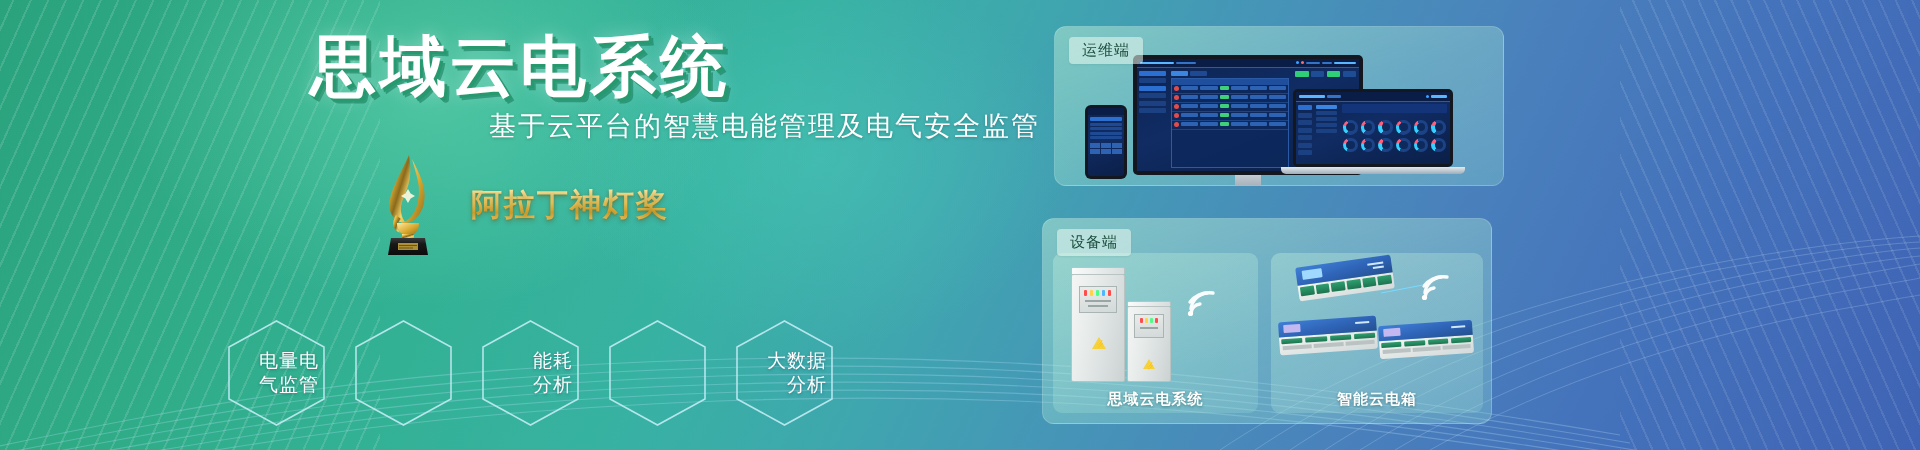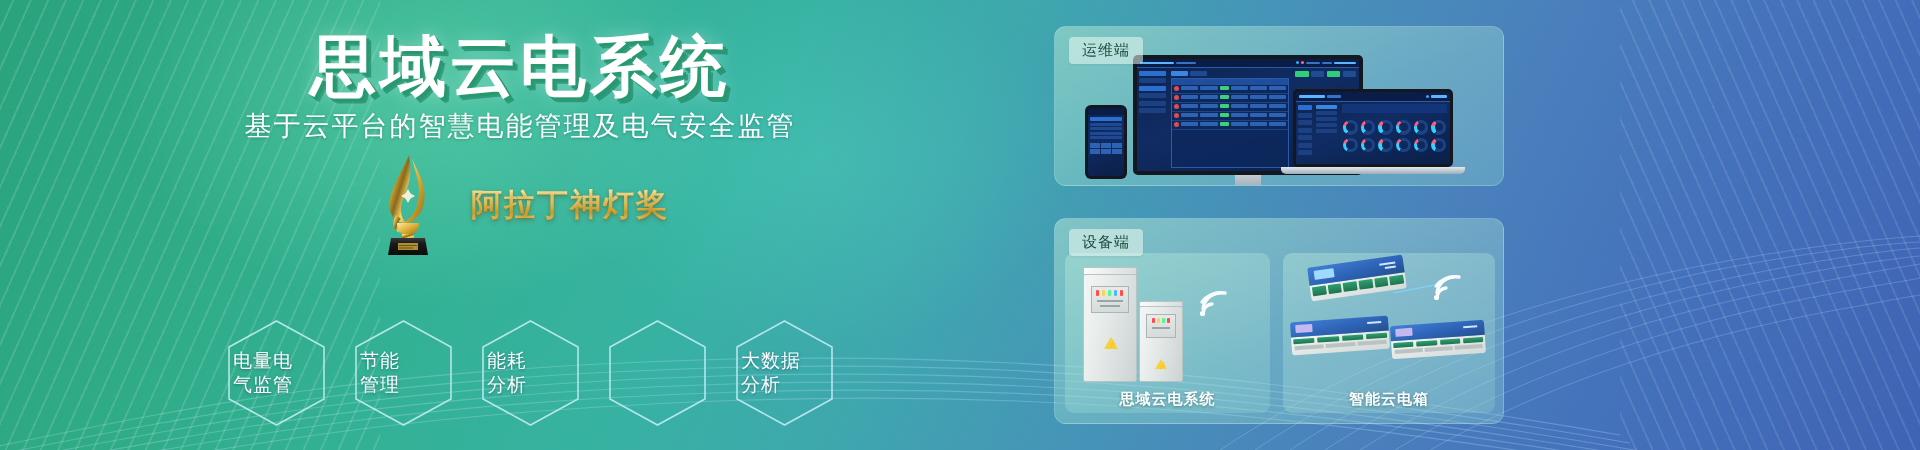--- a/index.html
+++ b/index.html
@@ -58,21 +58,21 @@
   .title{
     position:absolute; left:0; right:0; top:22px; text-align:center;
     font-size:66px; font-weight:bold; letter-spacing:4px; color:#ffffff;
     font-family:"DejaVu Sans","Liberation Sans",sans-serif;
     text-shadow:
        3px 3px 0 #27996f,
        5px 5px 0 rgba(20,120,90,0.55),
        0 0 18px rgba(255,255,255,0.35);
   }
   .subtitle{
-    position:absolute; left:0; right:0; top:108px; text-align:center;
+    position:absolute; left:0; right:0; top:108px; text-align:right;
     font-size:27px; color:#ffffff; letter-spacing:2px; font-weight:500;
     text-shadow:0 1px 3px rgba(0,70,60,0.35);
   }
 
   
   .award-row{
     position:absolute; left:0; right:0; top:150px; height:110px;
     display:flex; align-items:center; justify-content:center; gap:26px;
   }
   .trophy{ position:relative; width:74px; height:108px; }
@@ -91,36 +91,36 @@
     display:flex; align-items:center; justify-content:center; gap:22px;
     padding-left:20px;
   }
   .hex{
     position:relative; width:105px; height:110px;
     display:flex; align-items:center; justify-content:center;
   }
   .hex svg{ position:absolute; inset:0; }
   .hex span{
     position:relative; z-index:2; color:#ffffff; font-size:19px;
-    line-height:1.28; text-align:left; letter-spacing:1px;
+    line-height:1.28; text-align:right; letter-spacing:1px;
     text-shadow:0 1px 3px rgba(0,40,70,0.4);
     font-weight:500; width:86px;
   }
 
   
   .right{ position:absolute; left:1040px; top:0; width:880px; height:450px; }
 
   .panel{
     position:absolute; border-radius:12px;
     background:linear-gradient(160deg, rgba(196,240,217,0.48) 0%, rgba(168,232,214,0.34) 55%, rgba(150,225,212,0.30) 100%);
     border:1px solid rgba(255,255,255,0.18);
     overflow:hidden;
   }
   #panel-oam{ left:14px; top:26px; width:450px; height:160px; }
-  #panel-dev{ left:14px; top:218px; width:450px; height:206px; }
+  #panel-dev{ left:2px; top:218px; width:450px; height:206px; }
 
   .panel-tag{
     position:absolute; left:14px; top:10px; z-index:5;
     background:rgba(235,250,240,0.55);
     border-radius:4px; padding:4px 13px;
     font-size:15px; color:#1b4d3e; letter-spacing:1px;
     box-shadow:0 1px 2px rgba(0,60,40,0.08);
   }
 
   
@@ -272,21 +272,20 @@
         <svg viewBox="0 0 105 110">
             <polygon points="52.5,3 100,29 100,81 52.5,107 5,81 5,29" fill="none" stroke="#bfeaf2" stroke-width="1.6" opacity=".92"></polygon>
           </svg>
         <span><em style="font-style:normal">电量电</em><br><em style="font-style:normal">气监管</em></span>
       </div>
 
       <div class="hex">
         <svg viewBox="0 0 105 110">
             <polygon points="52.5,3 100,29 100,81 52.5,107 5,81 5,29" fill="none" stroke="#bfeaf2" stroke-width="1.6" opacity=".92"></polygon>
           </svg>
-        <span><em style="font-style:normal">节能</em><br><em style="font-style:normal">管理</em></span>
       </div>
 
       <div class="hex">
         <svg viewBox="0 0 105 110">
             <polygon points="52.5,3 100,29 100,81 52.5,107 5,81 5,29" fill="none" stroke="#bfeaf2" stroke-width="1.6" opacity=".92"></polygon>
           </svg>
         <span><em style="font-style:normal">能耗</em><br><em style="font-style:normal">分析</em></span>
       </div>
 
       <div class="hex">

